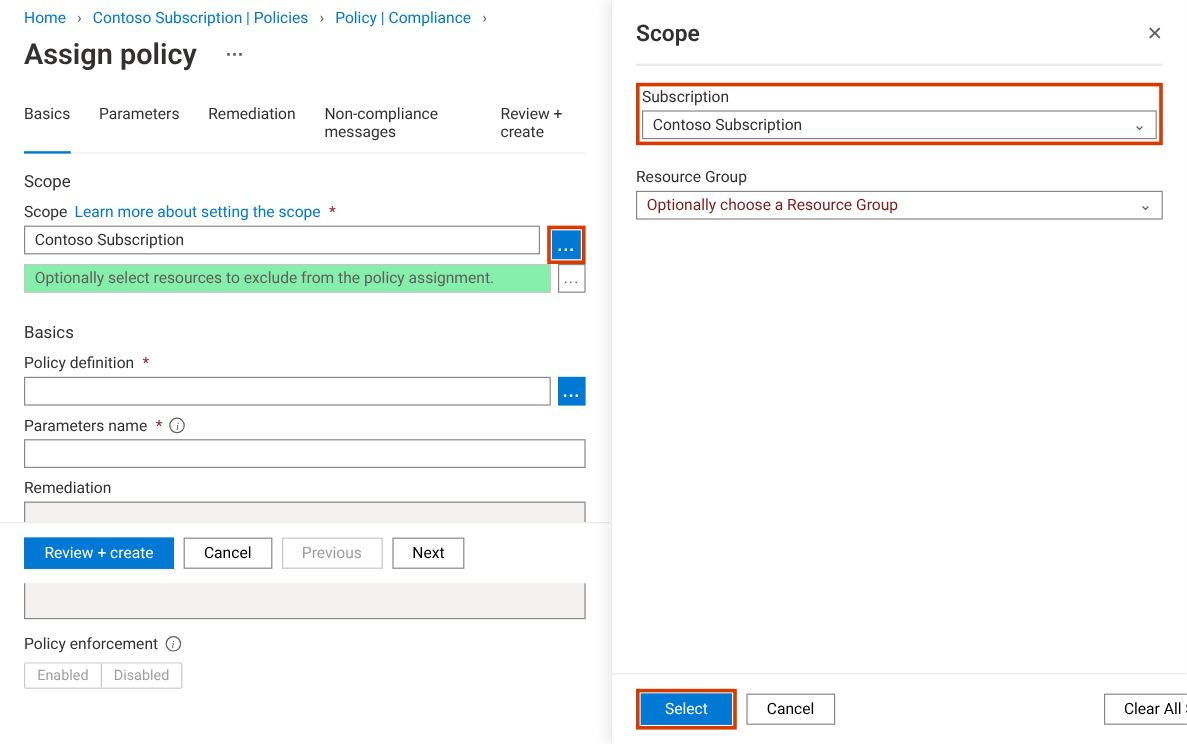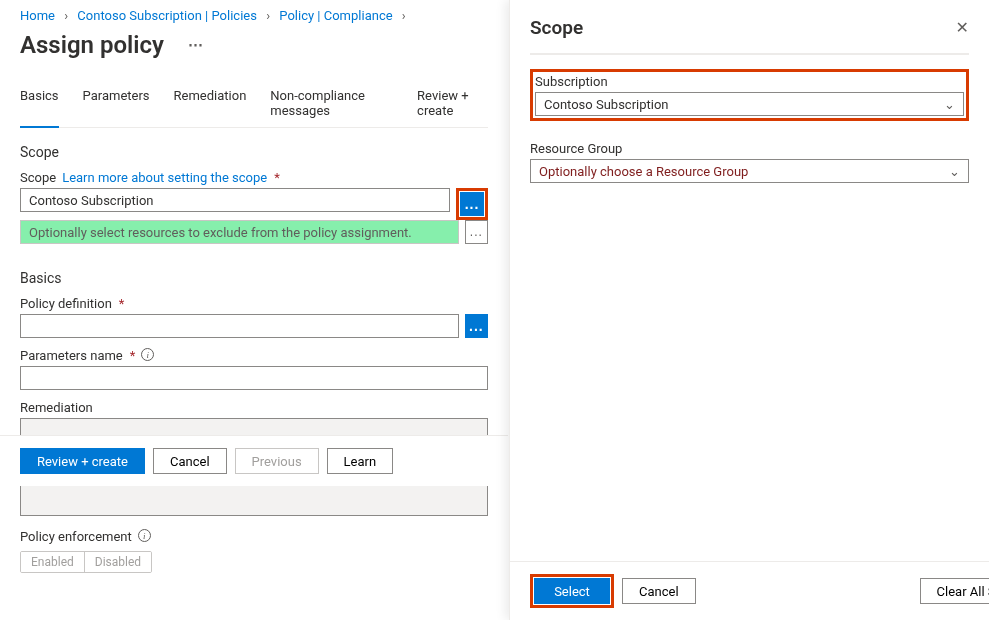--- a/index.html
+++ b/index.html
@@ -375,21 +375,21 @@
   </div>
   <div class="toggle-group">
     <div class="toggle-option">Enabled</div>
     <div class="toggle-option">Disabled</div>
   </div>
 
   <div class="footer-left">
     <button class="btn primary">Review + create</button>
     <button class="btn">Cancel</button>
     <button class="btn disabled">Previous</button>
-    <button class="btn">Learn</button>
+    <button class="btn">Next</button>
   </div>
 </div>
 
 <div class="right-panel">
   <div class="right-title-row">
     <div class="right-title">Scope</div>
     <button class="close-x">✕</button>
   </div>
   <div class="hr"></div>
 

